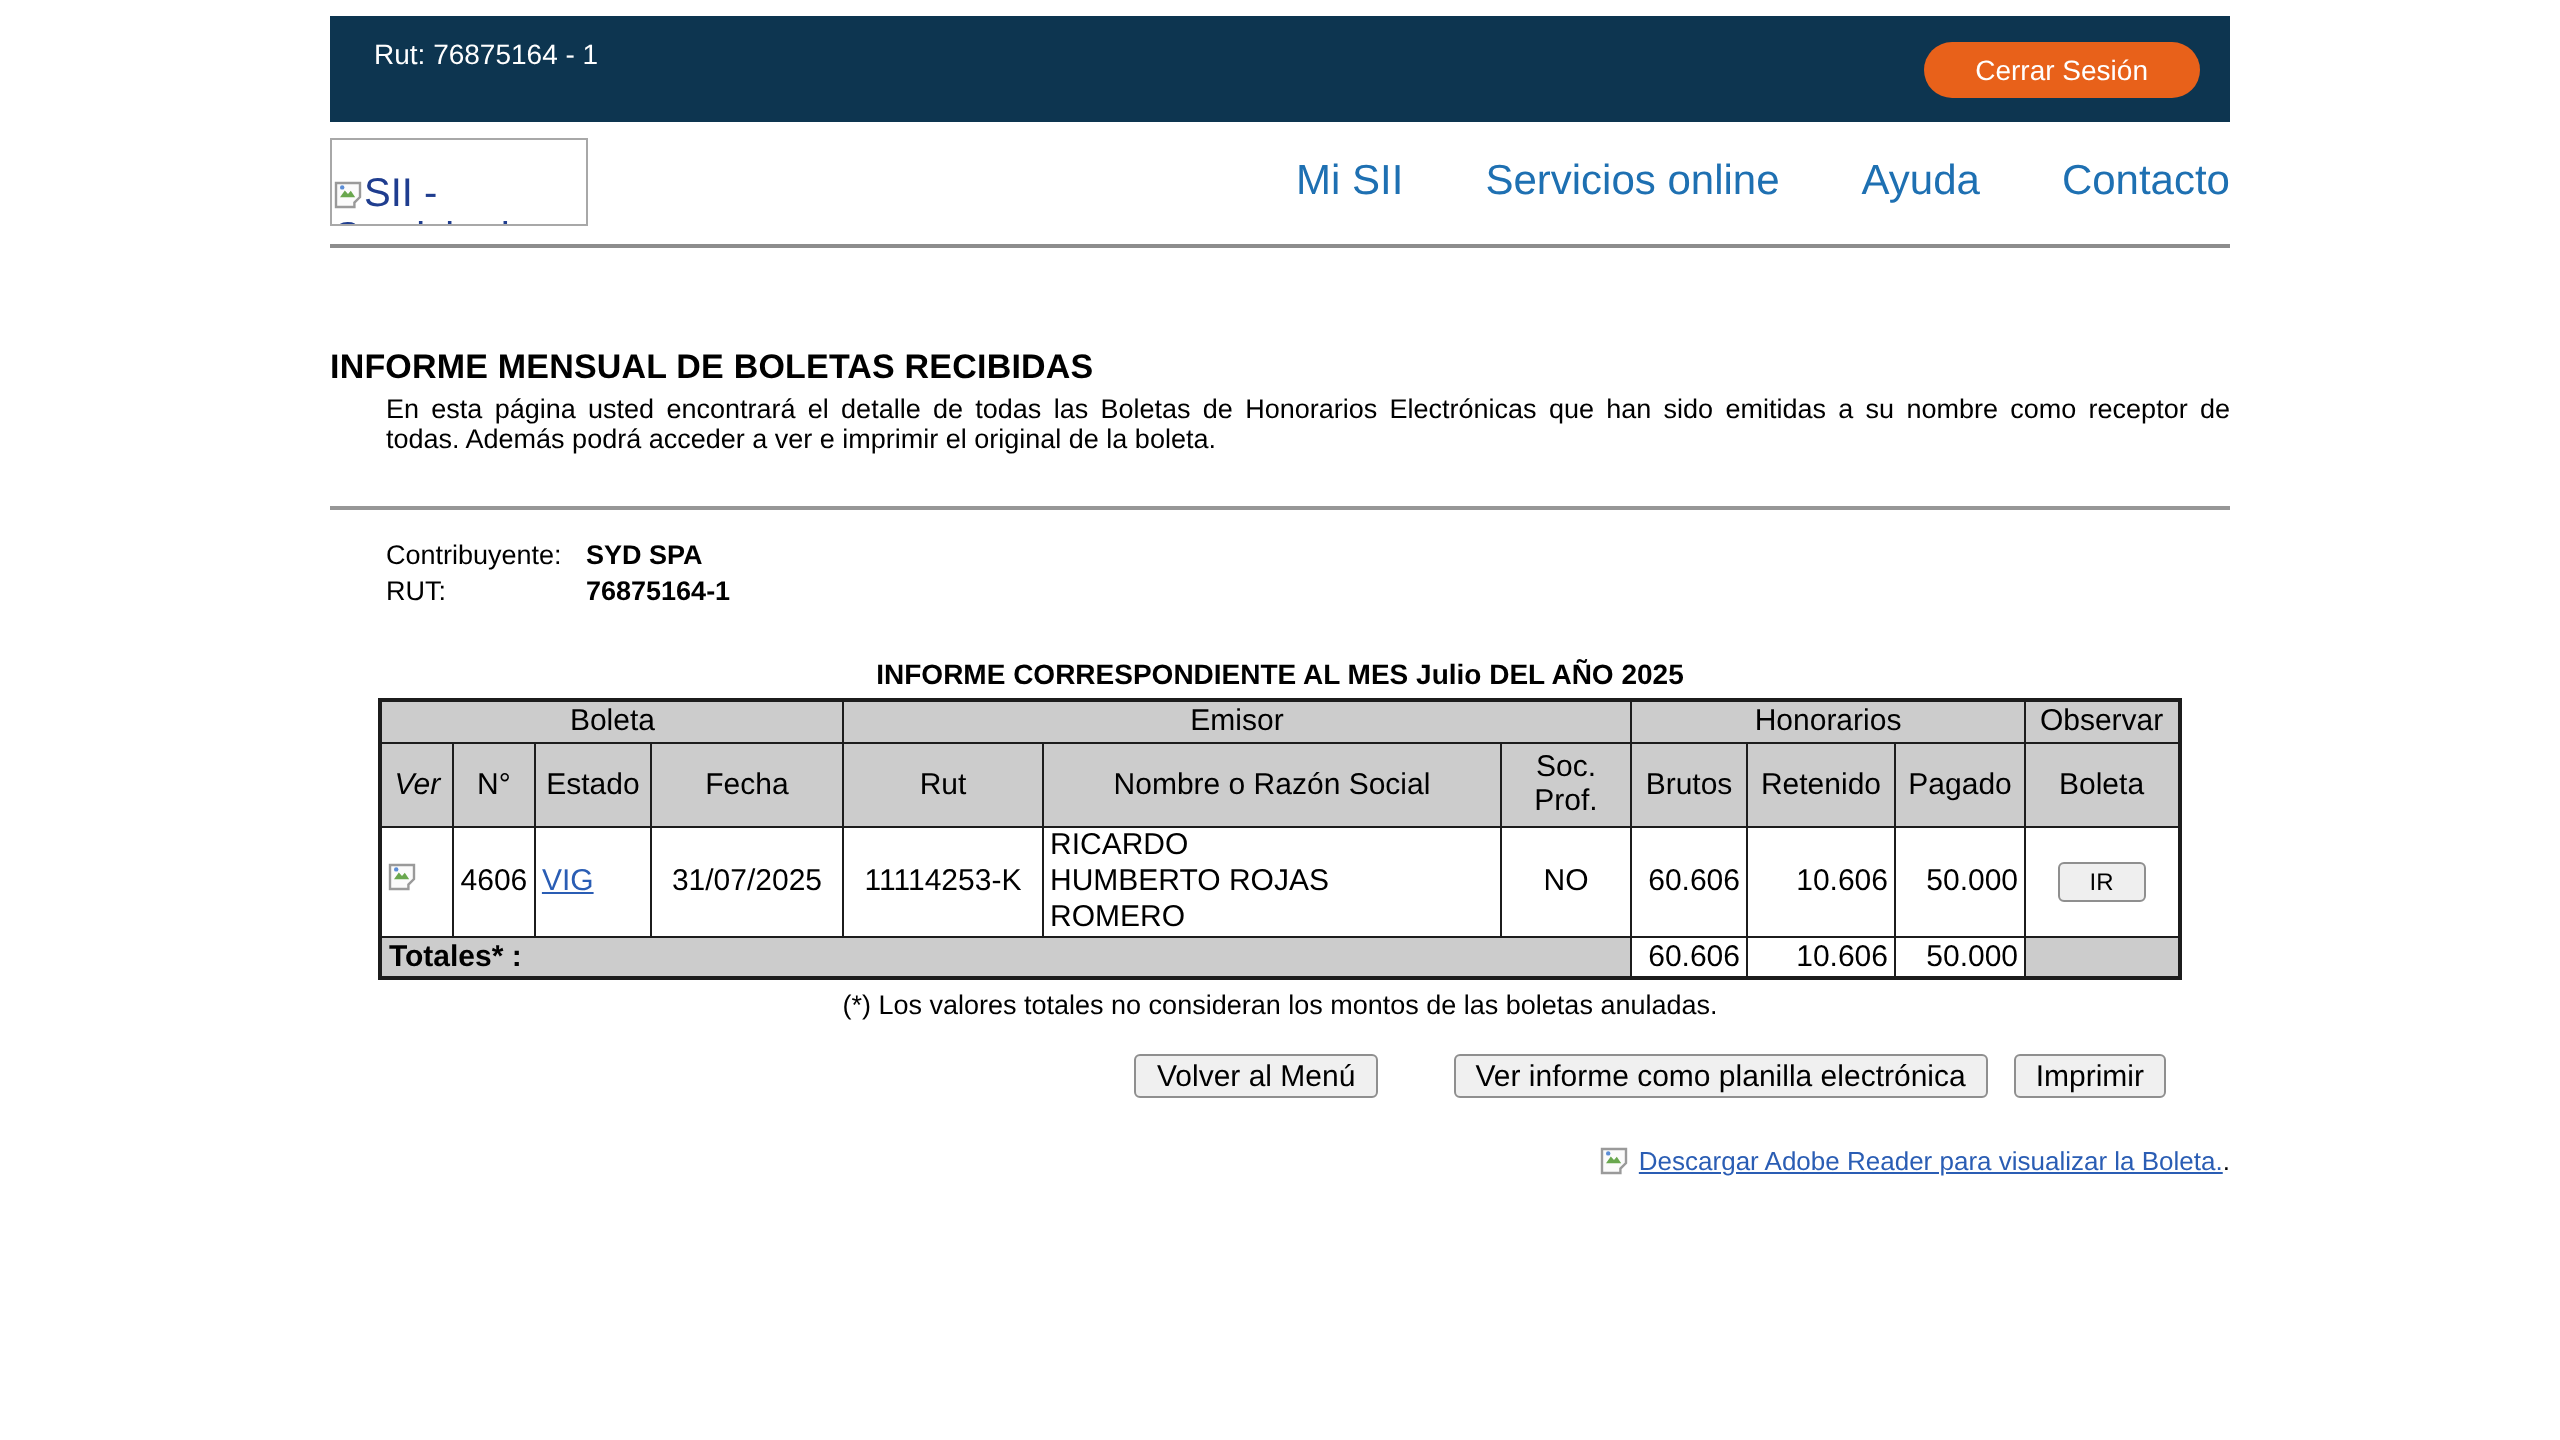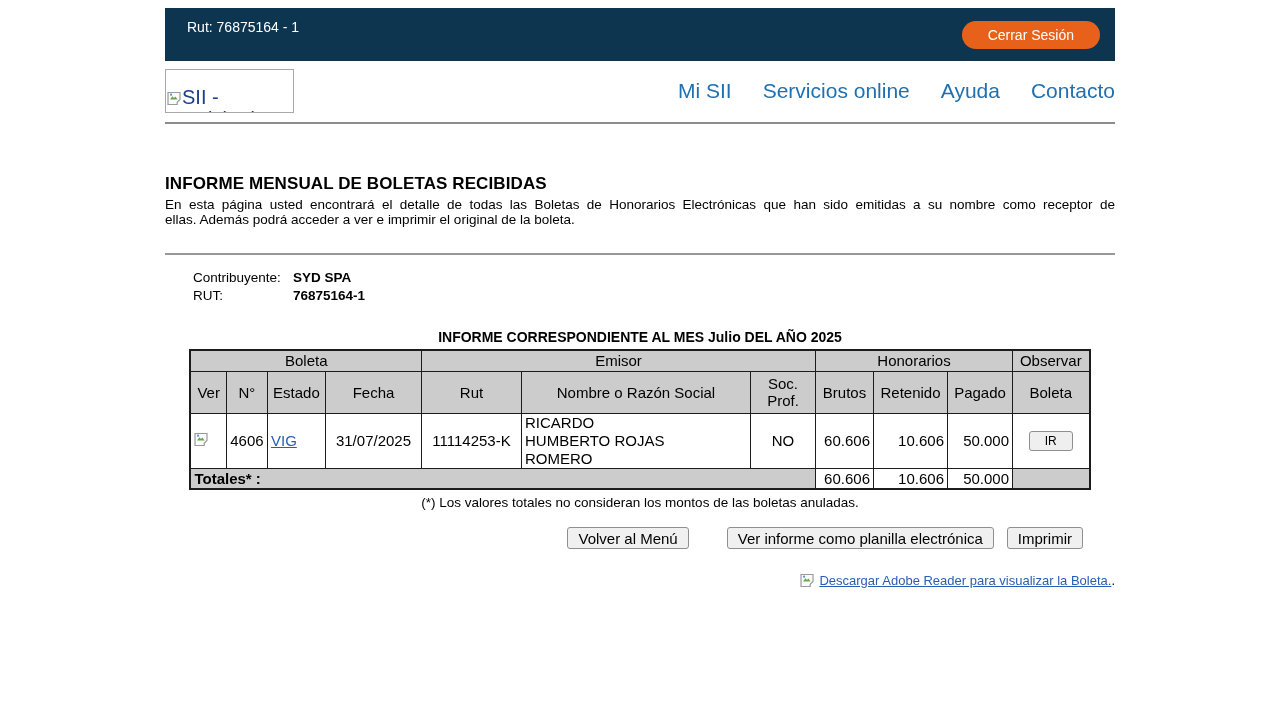--- a/index.html
+++ b/index.html
@@ -42,36 +42,36 @@
   .logo-box {
     width: 129px; height: 44px;
     border: 1px solid #a8a8a8;
     overflow: hidden;
     font-size: 20px; line-height: 22px;
     color: #1f3d8f;
     padding: 16px 1px;
     cursor: pointer;
   }
   .logo-box .broken-img { vertical-align: -2px; margin-right: 1px; }
-  .nav { display: flex; gap: 31px; }
+  .nav { display: flex; gap: 41px; }
   .nav a {
     color: #1e70b2; text-decoration: none;
     font-size: 21px; cursor: pointer;
   }
 
   hr.rule1 { border: none; border-top: 2px solid #8d8d8d; margin: 9px 0 0 0; }
   hr.rule2 { border: none; border-top: 2px solid #979797; margin: 26px 0 0 0; }
 
   
   .page-title {
     margin: 50px 0 0 0;
     font-size: 17px; font-weight: bold;
     letter-spacing: 0.1px;
   }
-  .desc { font-size: 13.5px; line-height: 15px; margin-top: 3px; }
+  .desc { font-size: 13.5px; line-height: 15px; margin-top: 3px; margin-left: 28px; }
   .desc .l1 { text-align: justify; text-align-last: justify; }
   .desc .l2 { text-align: left; }
 
   
   .contrib { margin-top: 14px; padding-left: 28px; font-size: 13.5px; line-height: 18px; }
   .contrib-row { display: flex; }
   .contrib-row .lbl { width: 100px; }
   .contrib-row .val { font-weight: bold; }
 
   
@@ -91,21 +91,21 @@
   table.boletas th, table.boletas td {
     border: 1px solid #1c1c1c;
     padding: 0 3px;
     overflow: hidden;
   }
   table.boletas th { background: #cccccc; font-weight: normal; text-align: center; margin-left: 31px; }
   tr.grp-row th { height: 21px; }
   tr.col-row th { height: 42px; }
   tr.data-row td { height: 41px; background: #fff; }
   tr.tot-row td { height: 21px; }
-  th.bold { font-weight: bold; }
+  th.bold { font-weight: bold; font-style: italic; }
   td.c { text-align: center; }
   td.r { text-align: right; }
   td.l { text-align: left; }
   td.gray { background: #cccccc !important; }
   .tot-label { font-weight: bold; font-size: 15px; }
   a.vig-link, a.adobe-link { color: #2a5db4; text-decoration: underline; cursor: pointer; }
   .name-wrap { display: inline-block; max-width: 150px; line-height: 18px; }
   .ir-btn {
     width: 44px; height: 20px;
     background: #efefef;
@@ -171,21 +171,21 @@
       <a>Ayuda</a>
       <a>Contacto</a>
     </nav>
   </div>
 
   <hr class="rule1">
 
   <h1 class="page-title">INFORME MENSUAL DE BOLETAS RECIBIDAS</h1>
   <div class="desc">
     <div class="l1">En esta página usted encontrará el detalle de todas las Boletas de Honorarios Electrónicas que han sido emitidas a su nombre como receptor de</div>
-    <div class="l2">ellas. Además podrá acceder a ver e imprimir el original de la boleta.</div>
+    <div class="l2">todas. Además podrá acceder a ver e imprimir el original de la boleta.</div>
   </div>
 
   <hr class="rule2">
 
   <div class="contrib">
     <div class="contrib-row">
       <span class="lbl">Contribuyente:</span>
       <span class="val">SYD SPA</span>
     </div>
     <div class="contrib-row">

